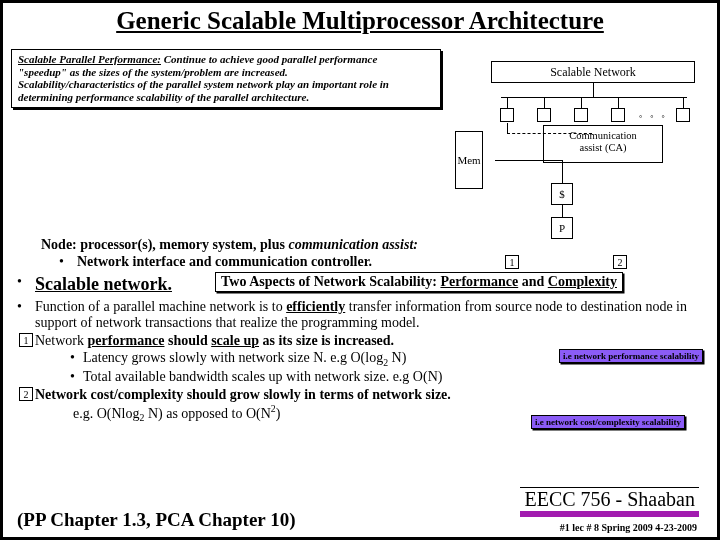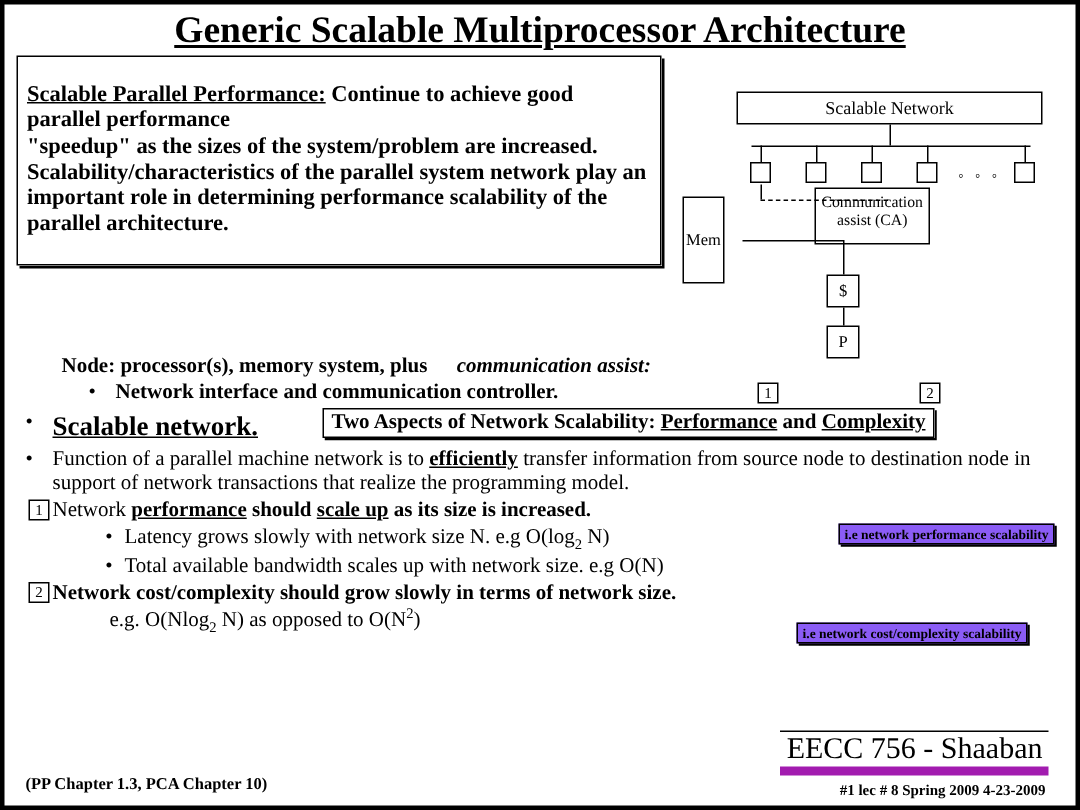--- a/index.html
+++ b/index.html
@@ -1,44 +1,44 @@
 <!DOCTYPE html>
 <html><head>
 <meta charset="utf-8">
 <style>
   * { box-sizing: border-box; margin: 0; padding: 0; }
   body { width: 720px; height: 540px; font-family: "Times New Roman", serif; background: #fff; overflow: hidden; }
   .slide { width: 720px; height: 540px; border: 3px solid #000; position: relative; padding: 4px 8px 2px 8px; }
-  .title { font-size: 25px; font-weight: bold; text-align: center; text-decoration: underline; margin-bottom: 2px; }
-  .topbox { border: 1.5px solid #000; box-shadow: 2px 2px 0 #000; padding: 17px 6px; font-size: 15px; font-weight: bold; line-height: 1.15; width: 430px; }
+  .title { font-size: 25px; font-weight: bold; text-align: center; text-decoration: underline; margin-bottom: 14px; }
+  .topbox { border: 1.5px solid #000; box-shadow: 2px 2px 0 #000; padding: 3px 6px; font-size: 11px; font-weight: bold; line-height: 1.15; width: 430px; font-style: italic; }
   .topbox .u { text-decoration: underline; }
   .diagram { position: absolute; top: 58px; right: 14px; width: 252px; height: 178px; }
   .netbox { position: absolute; top: 0; left: 40px; width: 204px; height: 22px; border: 1px solid #000; text-align: center; font-size: 12px; line-height: 20px; }
   .hbar { position: absolute; top: 36px; left: 50px; width: 186px; height: 0; border-top: 1px solid #000; }
   .vtop { position: absolute; top: 22px; width: 0; border-left: 1px solid #000; height: 14px; }
   .vdown { position: absolute; top: 36px; width: 0; border-left: 1px solid #000; height: 11px; }
   .nsmall { position: absolute; top: 47px; width: 14px; height: 14px; border: 1px solid #000; }
   .dots3 { position: absolute; top: 53px; font-size: 8px; letter-spacing: 3px; }
   .zoom { position: absolute; top: 64px; left: 0; width: 190px; height: 112px; }
   .membox { position: absolute; top: 6px; left: 4px; width: 28px; height: 58px; border: 1px solid #000; text-align: center; font-size: 11px; line-height: 56px; }
-  .cabox { position: absolute; top: 0; left: 92px; width: 77px; height: 38px; border: 1px solid #000; text-align: center; font-size: 10.5px; padding-top: 4px; line-height: 1.1; }
+  .cabox { position: absolute; top: 0; left: 92px; width: 120px; height: 38px; border: 1px solid #000; text-align: center; font-size: 10.5px; padding-top: 4px; line-height: 1.1; }
   .dbox { position: absolute; top: 58px; left: 100px; width: 22px; height: 22px; border: 1px solid #000; text-align: center; font-size: 11px; line-height: 20px; }
   .pbox { position: absolute; top: 92px; left: 100px; width: 22px; height: 22px; border: 1px solid #000; text-align: center; font-size: 11px; line-height: 20px; }
   .hline { position: absolute; border-top: 1px solid #000; height: 0; }
   .vline { position: absolute; border-left: 1px solid #000; width: 0; }
   .content { position: absolute; top: 234px; left: 14px; right: 14px; font-size: 14px; line-height: 1.15; }
   .bold { font-weight: bold; }
-  .ital { font-style: italic; margin-left: 16px; }
+  .ital { font-style: italic; }
   .und { text-decoration: underline; }
   .nbox { display: inline-block; border: 1px solid #000; width: 14px; height: 14px; font-size: 10px; text-align: center; line-height: 13px; vertical-align: 1px; margin: 0 2px; }
   .nbox-abs { position: absolute; border: 1px solid #000; width: 14px; height: 14px; font-size: 10px; text-align: center; line-height: 13px; }
   .twoaspects { position: absolute; top: 35px; left: 198px; border: 1px solid #000; box-shadow: 1.5px 1.5px 0 #000; font-size: 14px; font-weight: bold; padding: 1px 5px; }
   .sidenote { position: absolute; border: 1px solid #000; box-shadow: 1.5px 1.5px 0 #000; font-size: 9px; font-weight: bold; padding: 1px 3px; background: #8b5cf6; }
   .footer { position: absolute; bottom: 6px; left: 14px; right: 14px; }
-  .ppref { font-size: 11px; font-weight: bold; display: inline-block; }
+  .ppref { font-size: 19px; font-weight: bold; display: inline-block; }
   .course { position: absolute; right: 4px; bottom: 14px; font-size: 20px; border-top: 1px solid #000; border-bottom: 6px solid #a21caf; padding: 0 4px; }
   .meta { position: absolute; right: 6px; bottom: -2px; font-size: 10px; font-weight: bold; }
   .sub { font-size: 0.7em; vertical-align: sub; }
   .sup { font-size: 0.7em; vertical-align: super; }
   .rowbul { display: flex; margin-top: 1px; }
   .bul { width: 18px; flex: 0 0 18px; }
   .bul2 { width: 38px; flex: 0 0 38px; text-align: right; padding-right: 8px; }
   .rownum { display: flex; margin-top: 2px; }
   .numcol { width: 18px; flex: 0 0 18px; }
 </style>

